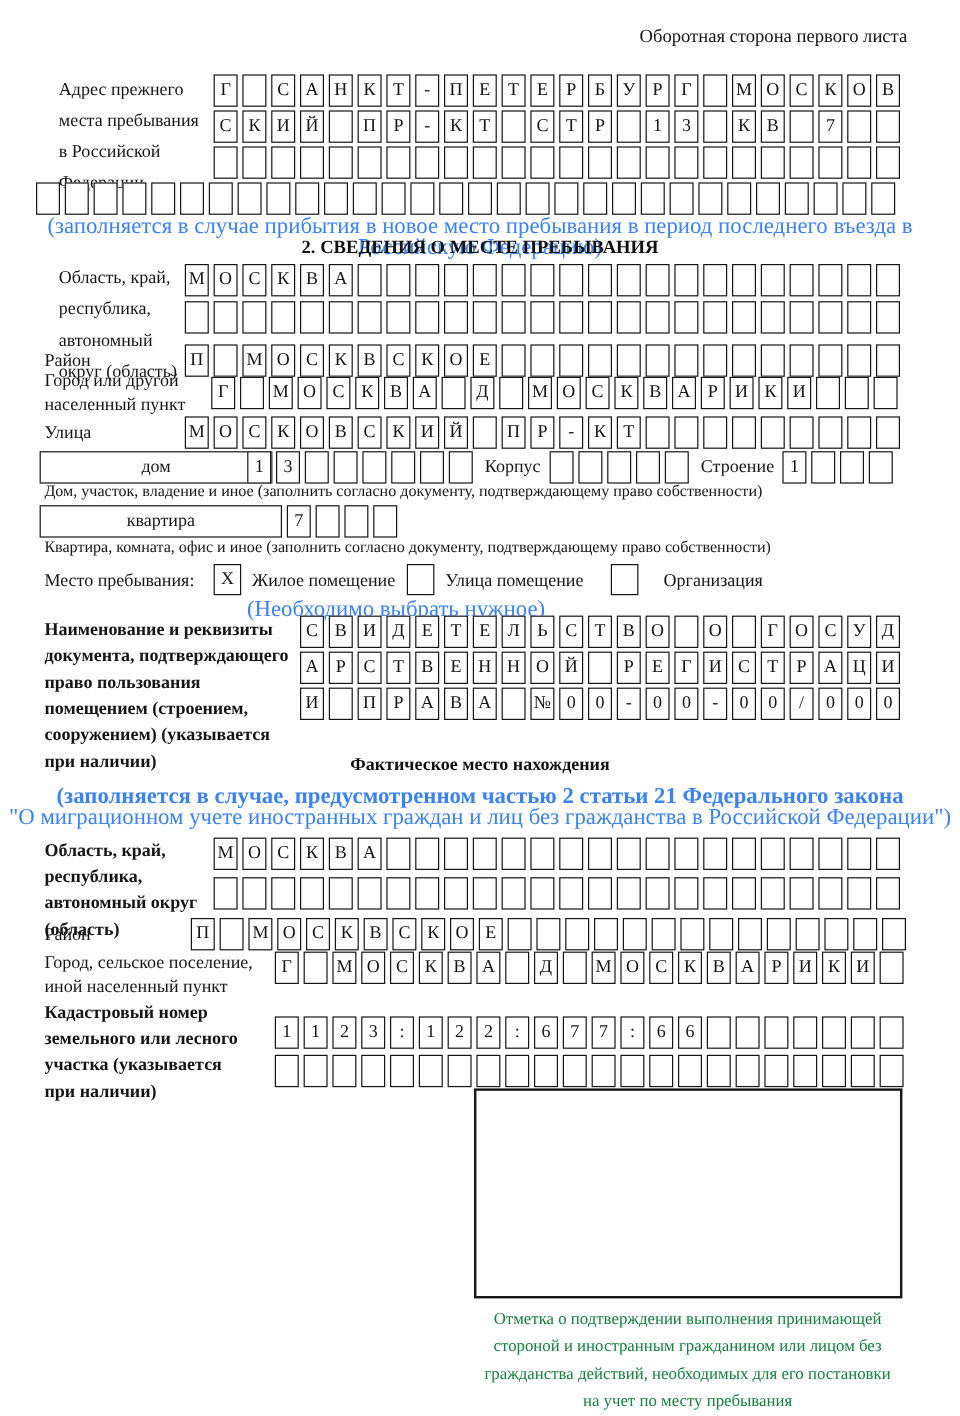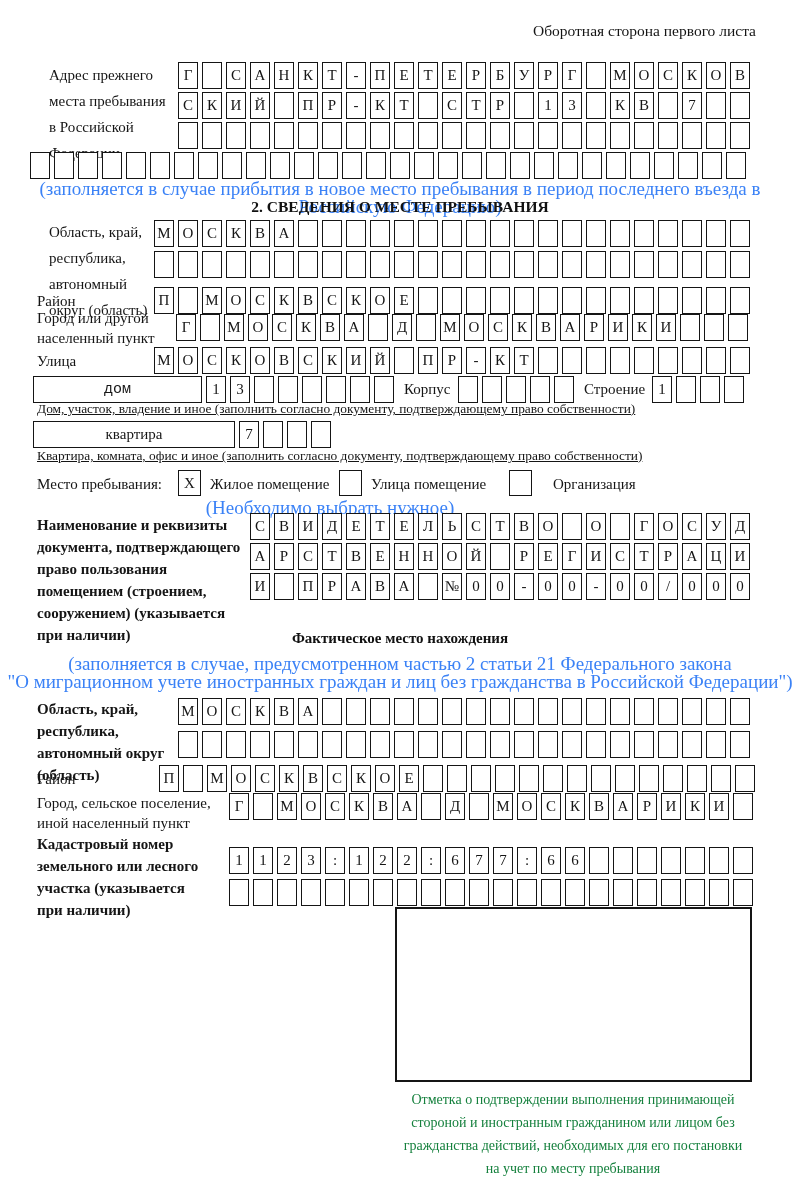--- a/index.html
+++ b/index.html
@@ -22,21 +22,21 @@
   }
   .widebox{
     position:absolute; height:27px; box-sizing:border-box; border:1.6px solid #151515;
     display:flex; align-items:center; justify-content:center; font-size:15px; background:#fff;
   }
   .chk{
     position:absolute; width:23px; height:26px; box-sizing:border-box; border:1.7px solid #151515;
     display:flex; align-items:center; justify-content:center; font-size:15px; background:#fff;
   }
   .note{position:absolute; font-size:19px; line-height:18px; text-align:center; color:#3b82f6;}
-  .caption{position:absolute; font-size:13.4px; line-height:18px; color:#151515; white-space:nowrap;text-decoration:underline;}
+  .caption{position:absolute; font-size:13.4px; line-height:18px; color:#151515; white-space:nowrap;}
   .title{position:absolute; font-size:15.5px; font-weight:bold; text-align:center; width:100%; color:#111;}
   .header-right{position:absolute; font-size:15.5px; color:#151515;}
   .markrect{position:absolute; border:2px solid #151515; background:#fff; box-sizing:border-box;}
   .markcap{position:absolute; font-size:14px; line-height:23px; text-align:center; color:#15803d;}
 </style>
 </head>
 <body>
 
 <div id="page">
 
@@ -305,21 +305,21 @@
       <span class="cell"></span>
       <span class="cell"></span>
       <span class="cell"></span>
       <span class="cell"></span>
       <span class="cell"></span>
       <span class="cell"></span>
       <span class="cell"></span>
       <span class="cell"></span>
     </div>
 
-  <div class="widebox" style="left:33px; top:376px; width:169px;font-family:Liberation Mono, monospace;">дом</div>
+  <div class="widebox" style="left:33px; top:376px; width:194px;">дом</div>
   <div class="cellrow" style="left:206px; top:376px;">
       <span class="cell">1</span>
       <span class="cell">3</span>
       <span class="cell"></span>
       <span class="cell"></span>
       <span class="cell"></span>
       <span class="cell"></span>
       <span class="cell"></span>
       <span class="cell"></span>
     </div>
@@ -430,21 +430,21 @@
       <span class="cell">-</span>
       <span class="cell">0</span>
       <span class="cell">0</span>
       <span class="cell">/</span>
       <span class="cell">0</span>
       <span class="cell">0</span>
       <span class="cell">0</span>
     </div>
 
   <div class="title" style="top:630px; font-size:15px;">Фактическое место нахождения</div>
-  <div class="note" style="left:0; top:655px; width:800px;">(заполняется в случае, предусмотренном частью 2 статьи 21 Федерального закона</div>
+  <div class="note" style="left:0; top:655px; width:800px;font-weight:bold;">(заполняется в случае, предусмотренном частью 2 статьи 21 Федерального закона</div>
   <div class="note" style="left:0; top:673px; width:800px;">"О миграционном учете иностранных граждан и лиц без гражданства в Российской Федерации")</div>
 
   <div class="lines lh22" style="left:37px; top:698px;">
       <div>Область, край,</div>
       <div>республика,</div>
       <div>автономный округ</div>
       <div>(область)</div>
     </div>
   <div class="cellrow" style="left:178px; top:698px;">
       <span class="cell">М</span>

